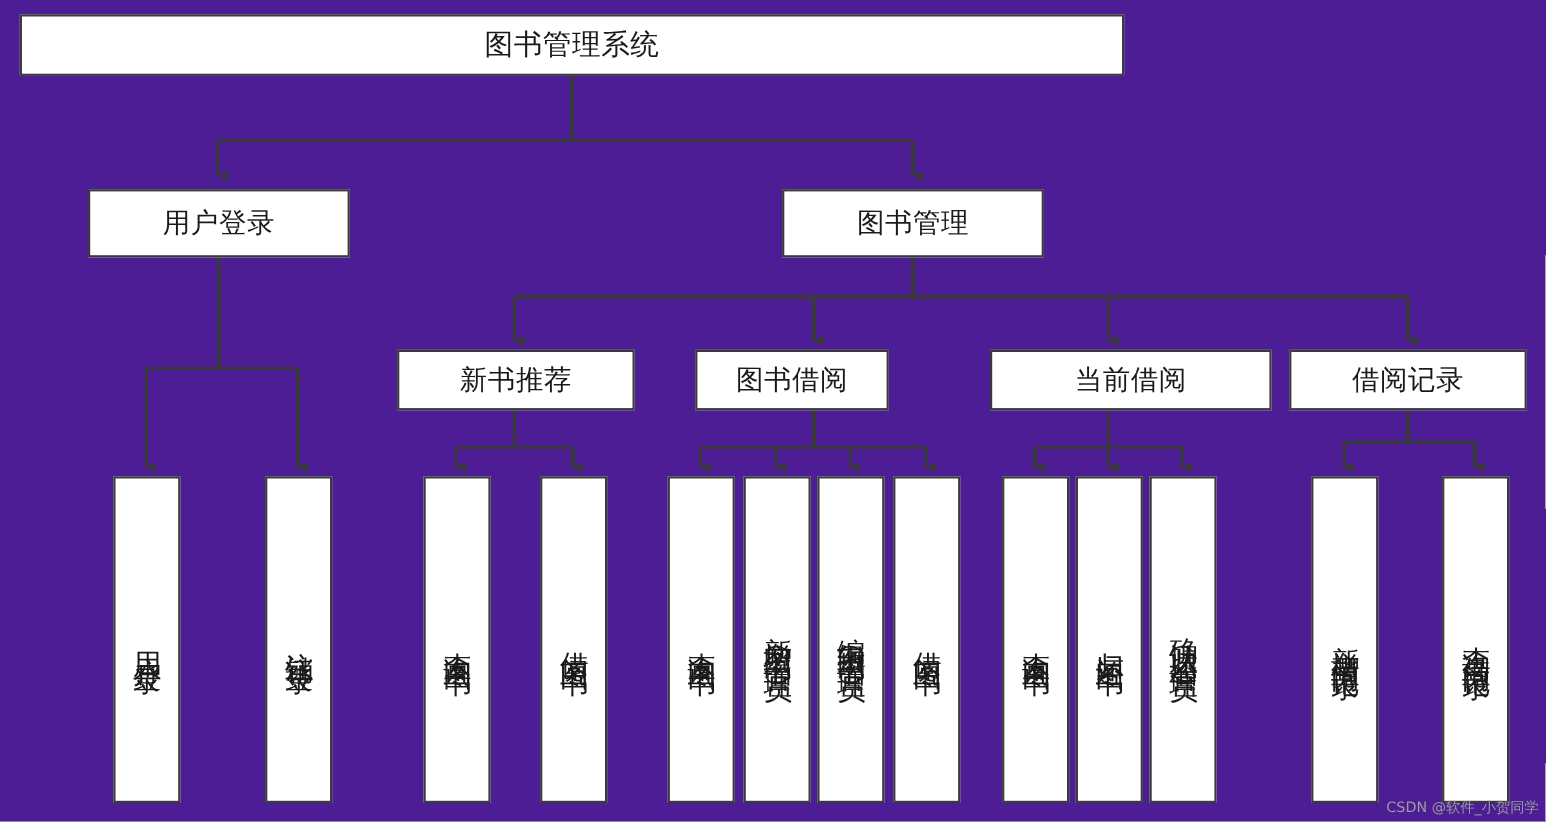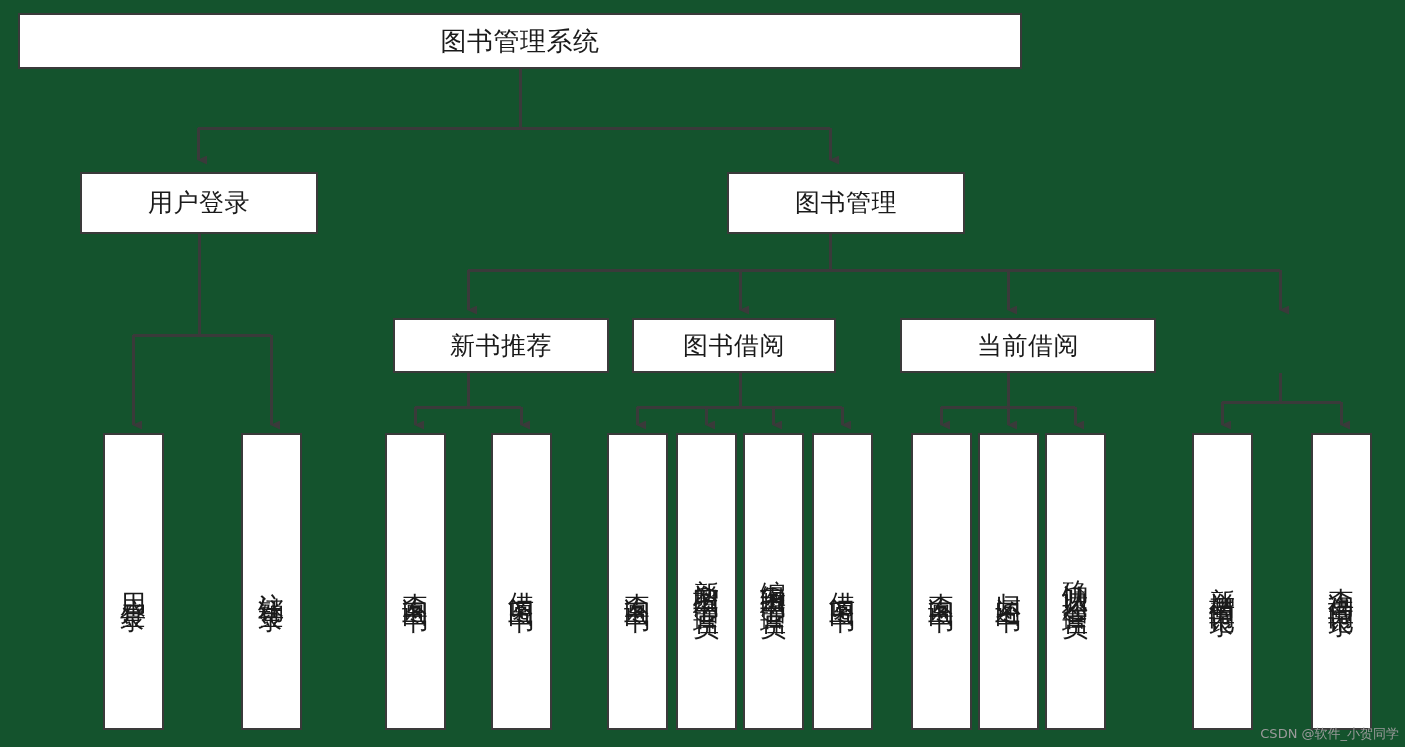--- a/index.html
+++ b/index.html
@@ -8,21 +8,21 @@
     padding: 0;
     background: #ffffff;
   }
   body {
     font-family: "DejaVu Sans", "Liberation Sans", sans-serif;
   }
   #diagram-root {
     position: relative;
     width: 1405px;
     height: 747px;
-    background: #14532d;
+    background: #4c1d95;
     overflow: hidden;
   }
   #diagram-svg {
     position: absolute;
     left: 0;
     top: 0;
     width: 1405px;
     height: 747px;
   }
   .node {
@@ -127,33 +127,36 @@
     </g>
   </svg>
 
   <div class="node horiz root" style="left:18px; top:13px; width:1004px; height:56px;">
     <span class="node-label">图书管理系统</span>
   </div>
 
   <div class="node horiz" style="left:80px; top:172px; width:238px; height:62px;">
     <span class="node-label">用户登录</span>
   </div>
-  <div class="node horiz" style="left:711px; top:172px; width:238px; height:62px;margin-left:16px;">
+  <div class="node horiz" style="left:711px; top:172px; width:238px; height:62px;">
     <span class="node-label">图书管理</span>
   </div>
 
-  <div class="node horiz" style="left:361px; top:318px; width:216px; height:55px;margin-left:32px;">
+  <div class="node horiz" style="left:361px; top:318px; width:216px; height:55px;">
     <span class="node-label">新书推荐</span>
   </div>
-  <div class="node horiz" style="left:632px; top:318px; width:204px; height:55px;">
+  <div class="node horiz" style="left:632px; top:318px; width:176px; height:55px;">
     <span class="node-label">图书借阅</span>
   </div>
   <div class="node horiz" style="left:900px; top:318px; width:256px; height:55px;">
     <span class="node-label">当前借阅</span>
   </div>
+  <div class="node horiz" style="left:1172px; top:318px; width:216px; height:55px;">
+    <span class="node-label">借阅记录</span>
+  </div>
 
   <div class="node vert" style="left:103px; top:433px; width:61px; height:297px;">
     <span class="node-label">用户登录</span>
   </div>
   <div class="node vert" style="left:241px; top:433px; width:61px; height:297px;">
     <span class="node-label">注销登录</span>
   </div>
 
   <div class="node vert" style="left:385px; top:433px; width:61px; height:297px;">
     <span class="node-label">查询图书</span>

